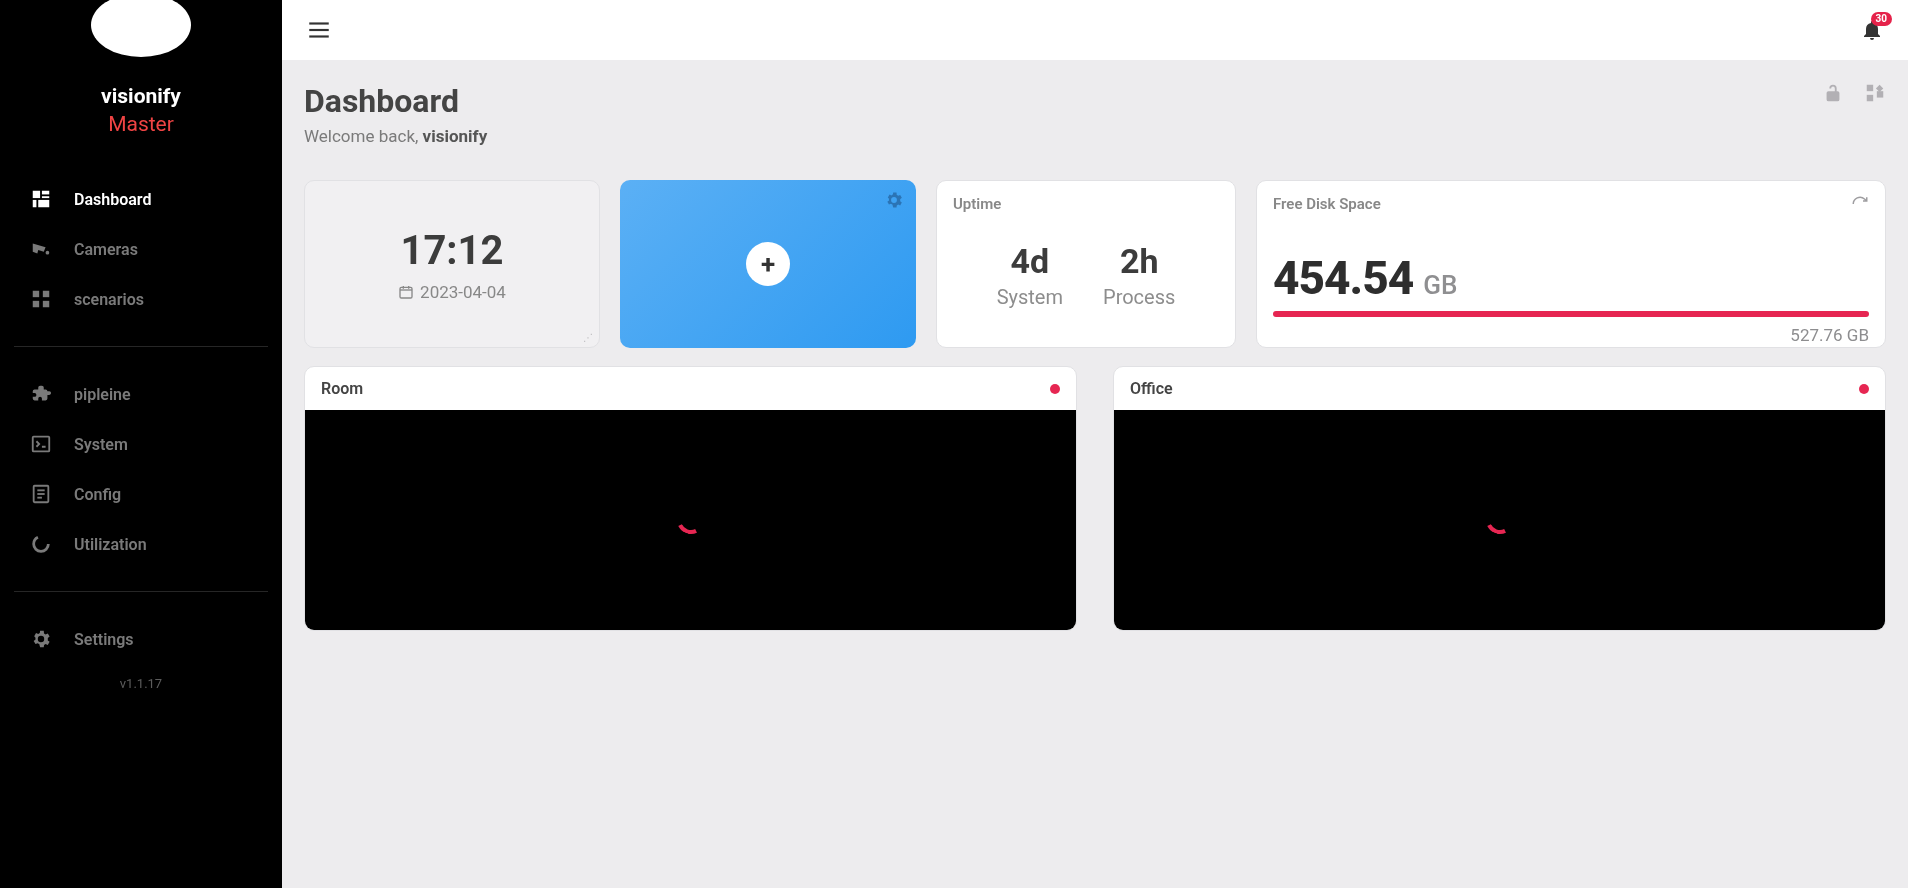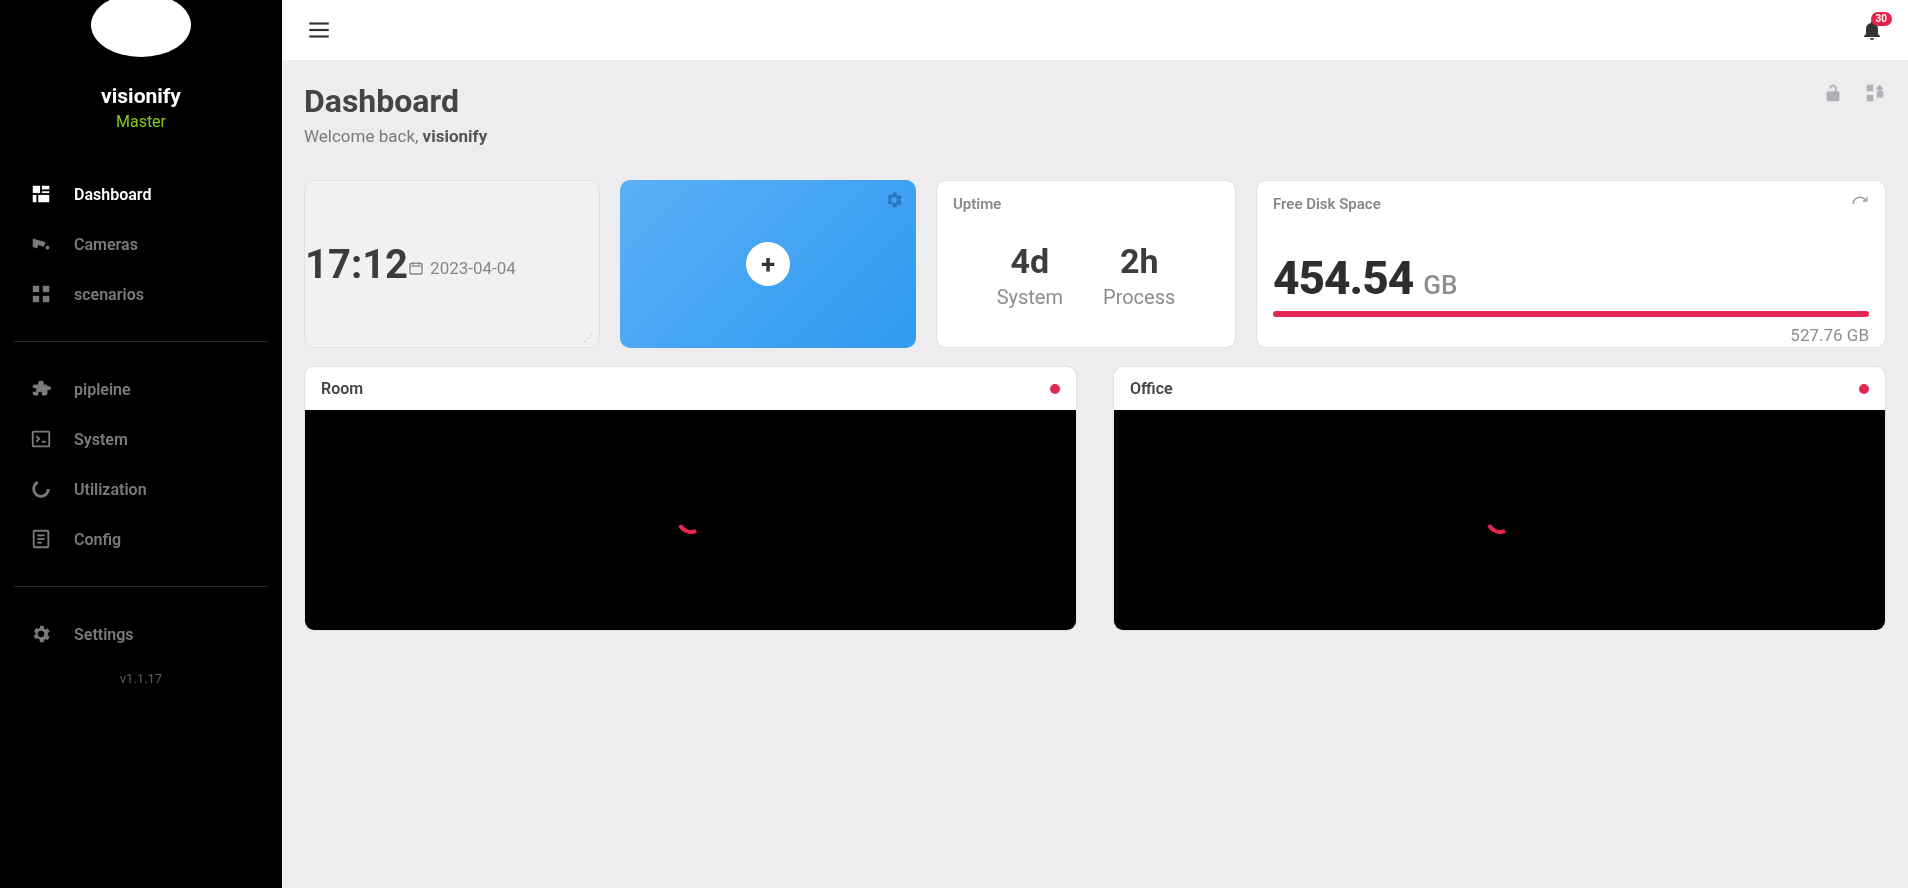--- a/index.html
+++ b/index.html
@@ -5,21 +5,21 @@
 * { margin:0; padding:0; box-sizing:border-box; font-family: -apple-system, BlinkMacSystemFont, "Segoe UI", Roboto, sans-serif; }
 body { width:1908px; height:888px; overflow:hidden; font-size:14px; }
 .app { display:flex; width:100%; height:100%; }
 
 
 .sidebar { width:282px; background:#000; color:#fff; display:flex; flex-direction:column; }
 .avatar-wrap { display:flex; flex-direction:column; align-items:center; padding-top:0; }
 .avatar { width:120px; height:60px; position:relative; }
 .avatar svg { width:120px; height:60px; }
 .brand { font-size:21px; font-weight:700; margin-top:24px; }
-.role { font-size:16px; color:#84cc16; margin-top:4px; }
+.role { font-size:21px; color:#ef4444; margin-top:4px; }
 .nav-group { margin-top:38px; }
 .nav-item { display:flex; align-items:center; gap:22px; padding:14px 30px; cursor:pointer; color:#7a7a7a; }
 .nav-item.active { color:#fff; }
 .nav-item .icon { width:22px; height:22px; color:inherit; flex-shrink:0; }
 .nav-item .label { font-size:16px; font-weight:600; }
 .nav-divider { border:none; border-top:1px solid #262626; margin:22px 14px; }
 .version { text-align:center; color:#5c5c5c; font-size:13px; margin-top:12px; }
 
 
 .main { flex:1; display:flex; flex-direction:column; background:#edecee; }
@@ -34,21 +34,21 @@
 .head-row { display:flex; justify-content:space-between; align-items:flex-start; }
 .page-title { font-size:32px; font-weight:700; color:#444; }
 .welcome { font-size:17px; color:#7a7a7a; margin-top:6px; }
 .welcome strong { color:#555; }
 .head-icons { display:flex; gap:20px; color:#b2b0b4; }
 .head-icons .hi { width:22px; height:22px; cursor:pointer; }
 
 .cards-row { display:flex; gap:20px; margin-top:34px; }
 .card { background:#fff; border-radius:10px; border:1px solid #e1e1e4; }
 
-.card-clock { background:#f1f0f2; width:296px; height:168px; position:relative; display:flex; flex-direction:row; align-items:center; }
+.card-clock { background:#f1f0f2; width:296px; height:168px; position:relative; display:flex; flex-direction:column; align-items:center; justify-content:center; }
 .clock-time { font-size:40px; font-weight:700; color:#3c3c3c; }
 .clock-date { font-size:17px; color:#888; margin-top:8px; display:flex; align-items:center; gap:6px; }
 .resize-handle { position:absolute; right:6px; bottom:4px; color:#bdbdbf; font-size:10px; }
 
 .card-add { width:296px; height:168px; background:linear-gradient(135deg,#5bb0f5,#2e9af1); border:none; position:relative; display:flex; align-items:center; justify-content:center; cursor:pointer; }
 .card-add .plus { width:44px; height:44px; border-radius:50%; background:#fff; color:#333; font-size:26px; font-weight:700; display:flex; align-items:center; justify-content:center; }
 .card-add .gear { position:absolute; top:10px; right:12px; color:#2b74b5; }
 .card-add .gear svg { width:20px; height:20px; }
 
 .card-uptime { width:300px; height:168px; padding:14px 16px; }
@@ -142,36 +142,36 @@
         <span class="icon">
             <svg viewBox="0 0 24 24" fill="none" stroke="currentColor" stroke-width="2">
               <rect x="3" y="4" width="18" height="16" rx="1"></rect>
               <path d="M7 9l3 3-3 3M13 15h4"></path>
             </svg>
           </span>
         <span class="label">System</span>
       </div>
       <div class="nav-item">
         <span class="icon">
-            <svg viewBox="0 0 24 24" fill="none" stroke="currentColor" stroke-width="3">
-              <circle cx="12" cy="12" r="8" stroke-dasharray="34 16"></circle>
-            </svg>
-          </span>
-        <span class="label">Utilization</span>
-      </div>
-      <div class="nav-item">
-        <span class="icon">
             <svg viewBox="0 0 24 24" fill="none" stroke="currentColor" stroke-width="2">
               <rect x="4" y="3" width="16" height="18" rx="1"></rect>
               <line x1="8" y1="8" x2="16" y2="8"></line>
               <line x1="8" y1="12" x2="16" y2="12"></line>
               <line x1="8" y1="16" x2="13" y2="16"></line>
             </svg>
           </span>
         <span class="label">Config</span>
+      </div>
+      <div class="nav-item">
+        <span class="icon">
+            <svg viewBox="0 0 24 24" fill="none" stroke="currentColor" stroke-width="3">
+              <circle cx="12" cy="12" r="8" stroke-dasharray="34 16"></circle>
+            </svg>
+          </span>
+        <span class="label">Utilization</span>
       </div>
     </nav>
 
     <hr class="nav-divider">
 
     <nav>
       <div class="nav-item">
         <span class="icon">
             <svg viewBox="0 0 24 24" fill="currentColor">
               <path d="M19.4 13a7.8 7.8 0 000-2l2-1.6-2-3.4-2.4 1a7.6 7.6 0 00-1.7-1L15 3h-4l-.3 2.5a7.6 7.6 0 00-1.7 1l-2.4-1-2 3.4L6 10.5a7.8 7.8 0 000 2l-2 1.6 2 3.4 2.4-1c.5.4 1.1.8 1.7 1L11 21h4l.3-2.5c.6-.2 1.2-.6 1.7-1l2.4 1 2-3.4-2-1.6zM12 15.5A3.5 3.5 0 1112 8.5a3.5 3.5 0 010 7z"></path>

